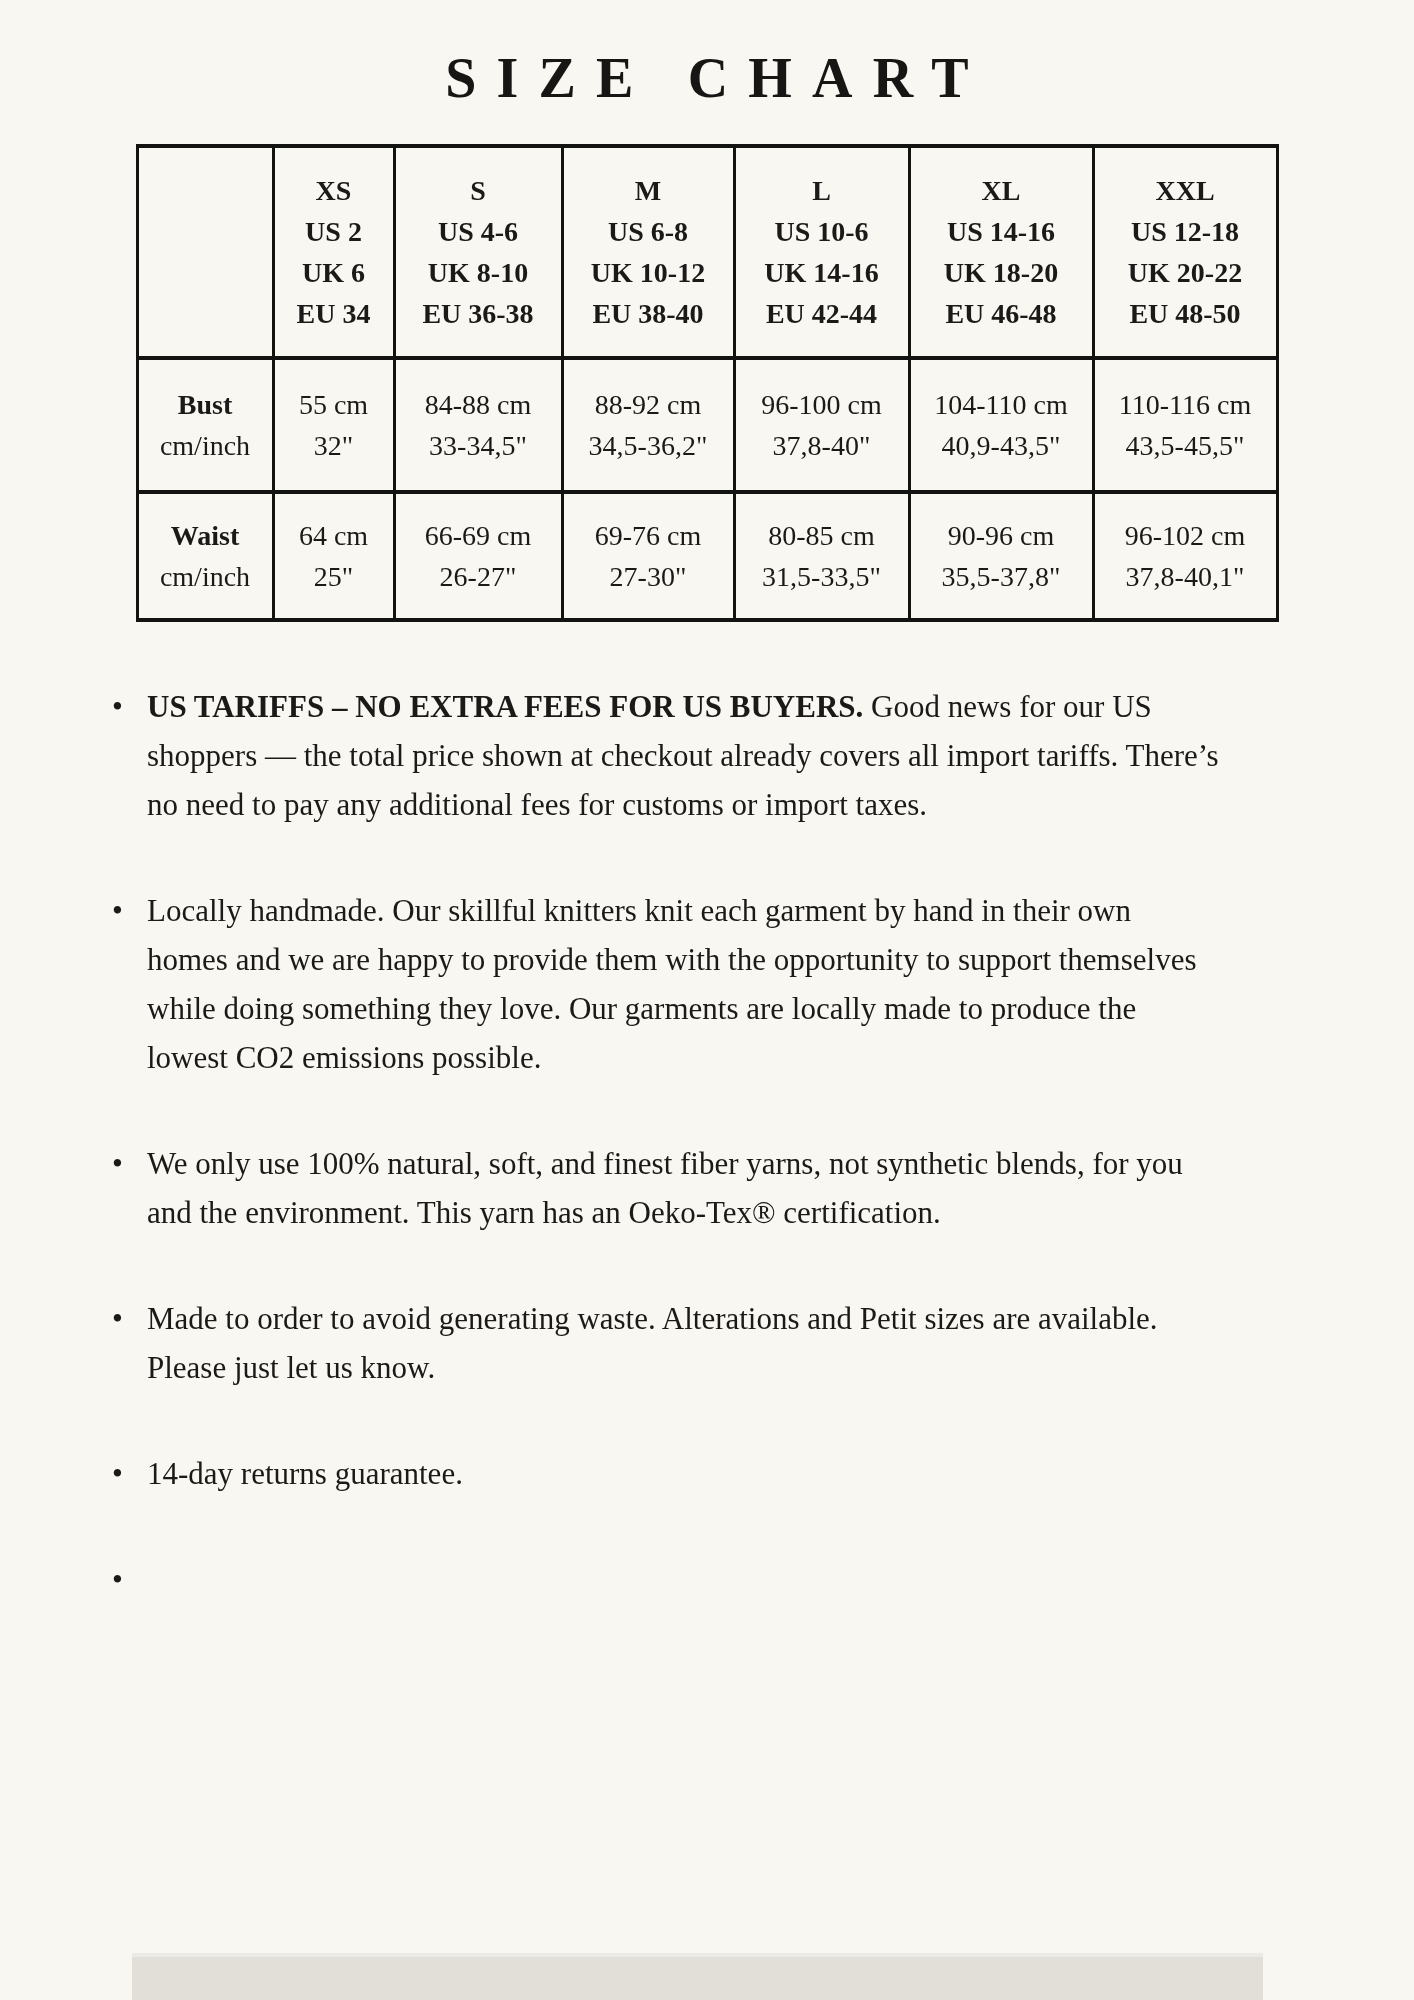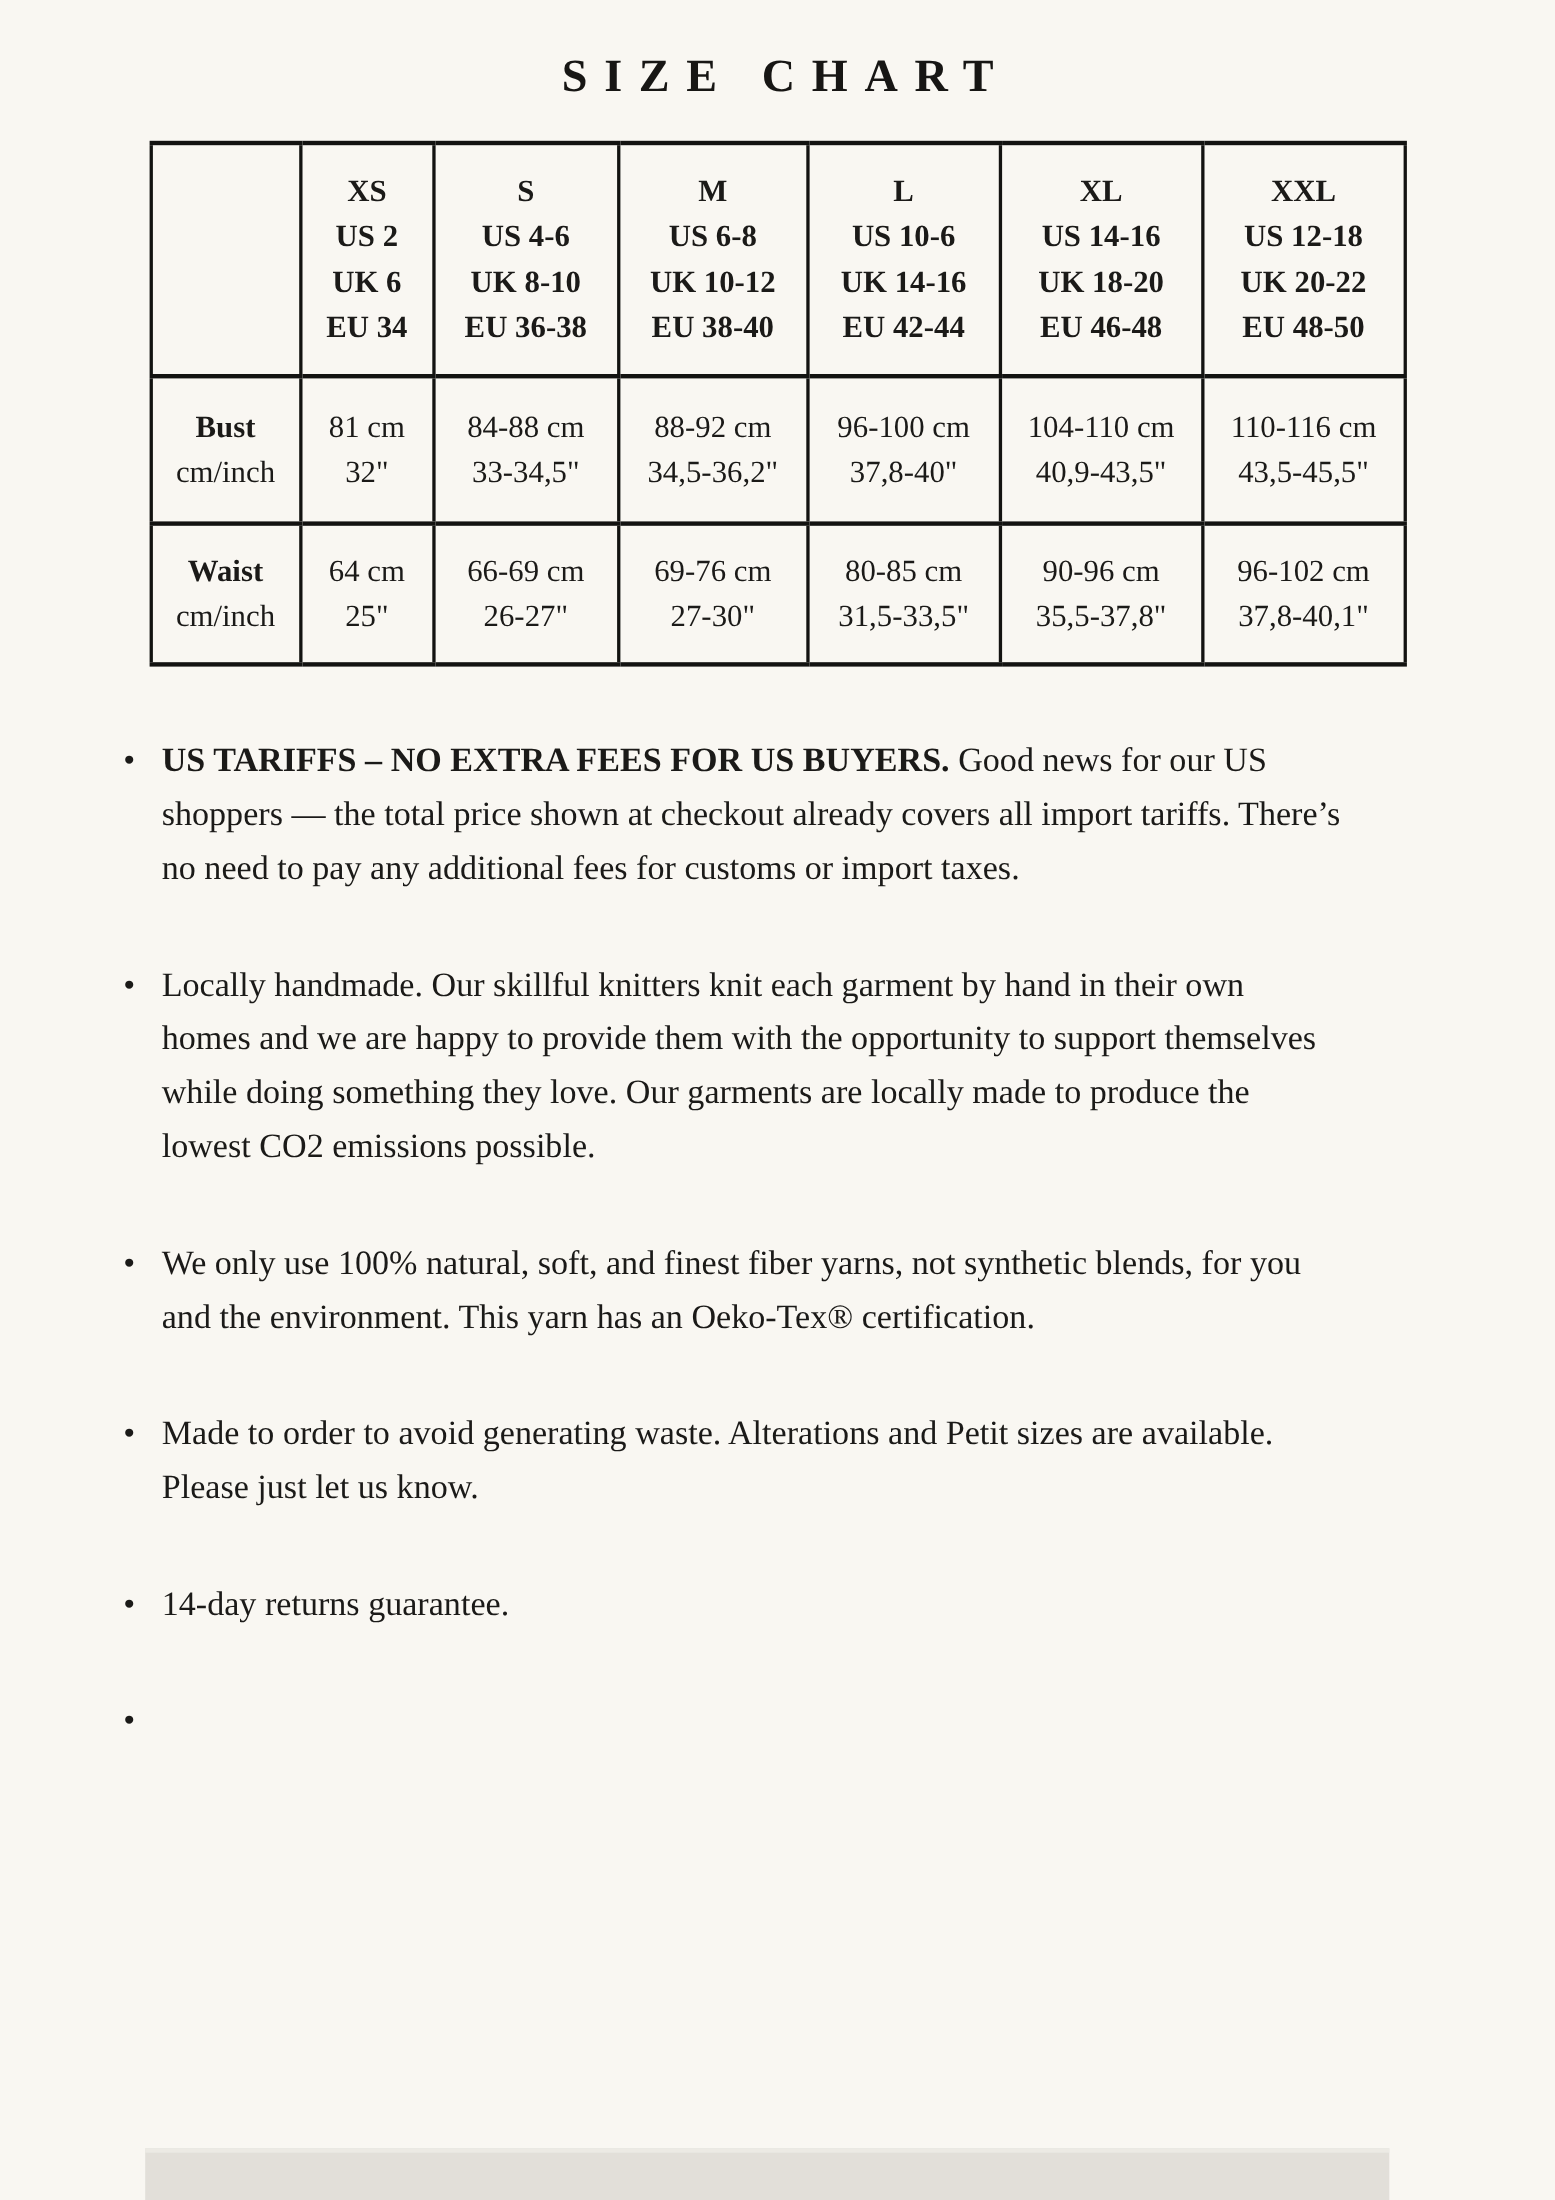--- a/index.html
+++ b/index.html
@@ -13,21 +13,21 @@
     overflow: hidden;
   }
   .page {
     position: relative;
     width: 1414px;
     height: 2000px;
   }
   .page-title {
     padding-top: 46px;
     text-align: center;
-    font-size: 42px;
+    font-size: 56px;
     font-weight: 600;
     letter-spacing: 0.36em;
     text-indent: 0.36em;
     color: #171614;
   }
   .page-subtitle {
     margin-top: 26px;
     text-align: center;
     font-size: 27px;
     font-weight: 700;
@@ -152,21 +152,21 @@
           <div class="conv-line">EU 48-50</div>
         </td>
       </tr>
 
       <tr class="bust-row">
         <td>
           <div class="row-label">Bust</div>
           <div class="row-unit">cm/inch</div>
         </td>
         <td>
-          <div class="cell-line">81 cm</div>
+          <div class="cell-line">55 cm</div>
           <div class="cell-line">32"</div>
         </td>
         <td>
           <div class="cell-line">84-88 cm</div>
           <div class="cell-line">33-34,5"</div>
         </td>
         <td>
           <div class="cell-line">88-92 cm</div>
           <div class="cell-line">34,5-36,2"</div>
         </td>

